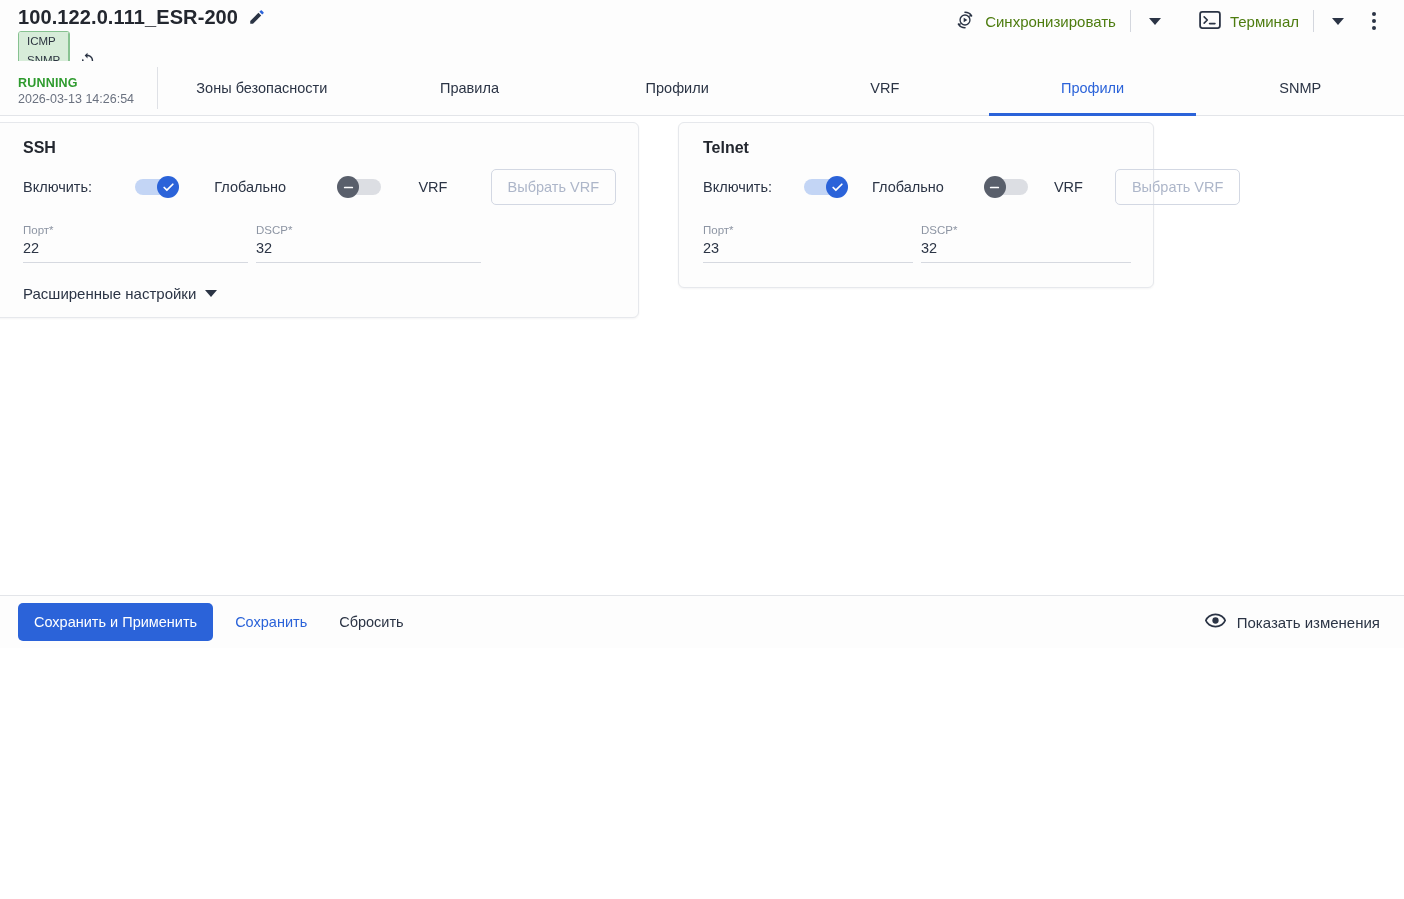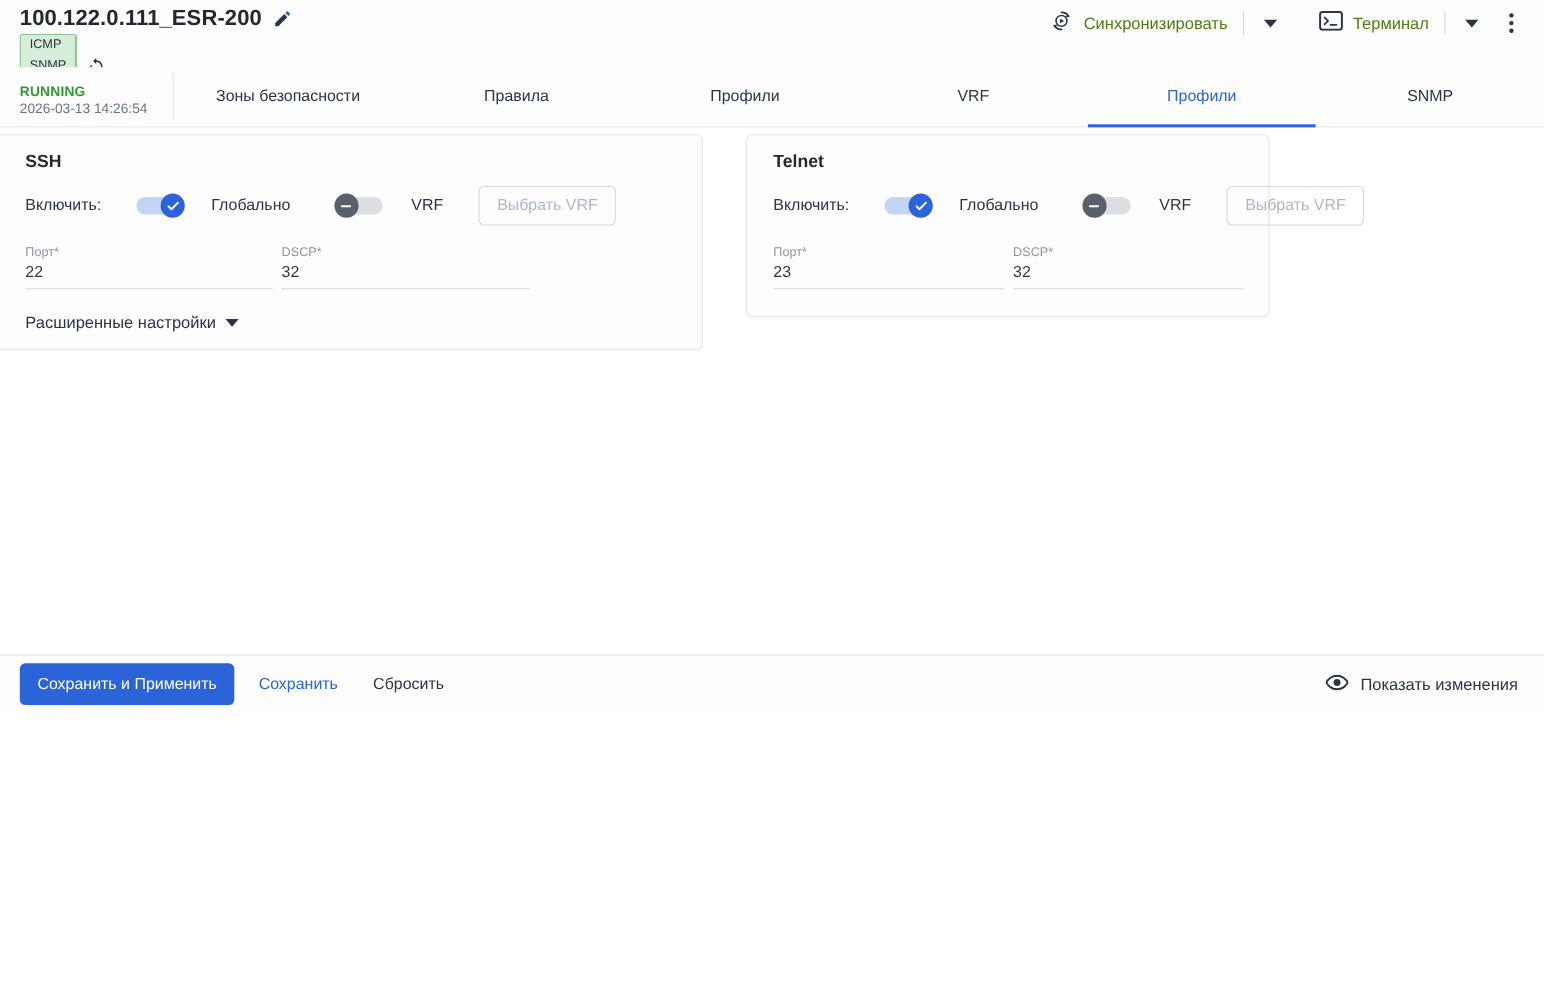--- a/index.html
+++ b/index.html
@@ -93,21 +93,21 @@
     position: absolute; top: 6px;
     background: #fdfdfd;
     border: 1px solid #e6e8ec;
     border-radius: 6px;
     box-shadow: 0 1px 2px rgba(30,40,60,.05);
   }
   #ssh-card { left: -8px; width: 647px; height: 196px; padding: 16px 22px 16px 30px; }
   #telnet-card { left: 678px; width: 476px; height: 166px; padding: 16px 22px 16px 24px; }
 
   .card-title { font-size: 16px; font-weight: bold; color: #23272f; margin-bottom: 12px; }
-  .enable-row { display: flex; align-items: center; gap: 14px; height: 36px; }
+  .enable-row { display: flex; align-items: center; gap: 14px; height: 36px; justify-content: space-between; }
   .enable-label { font-size: 14.5px; color: #2b3445; margin-right: 16px; }
 
   .switch { position: relative; width: 46px; height: 22px; cursor: pointer; flex: none; }
   .switch .track {
     position: absolute; left: 2px; top: 3px; width: 42px; height: 16px;
     border-radius: 8px;
   }
   .switch .knob {
     position: absolute; top: 0; width: 22px; height: 22px; border-radius: 50%;
     display: flex; align-items: center; justify-content: center;

